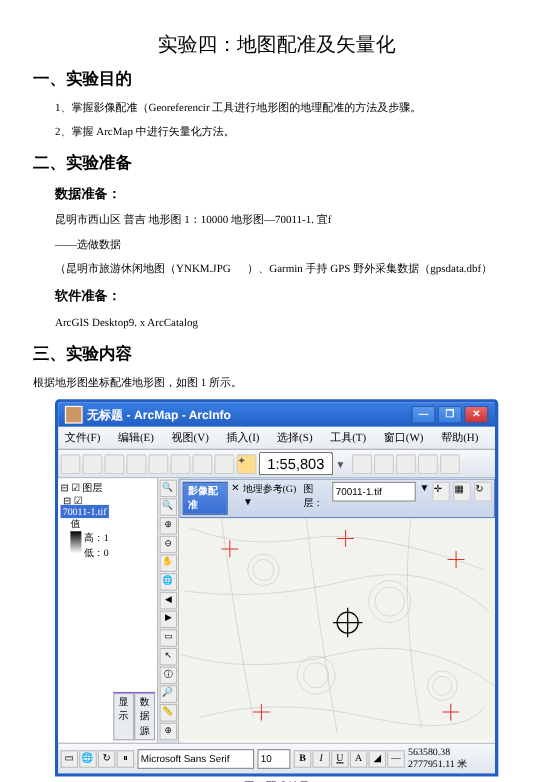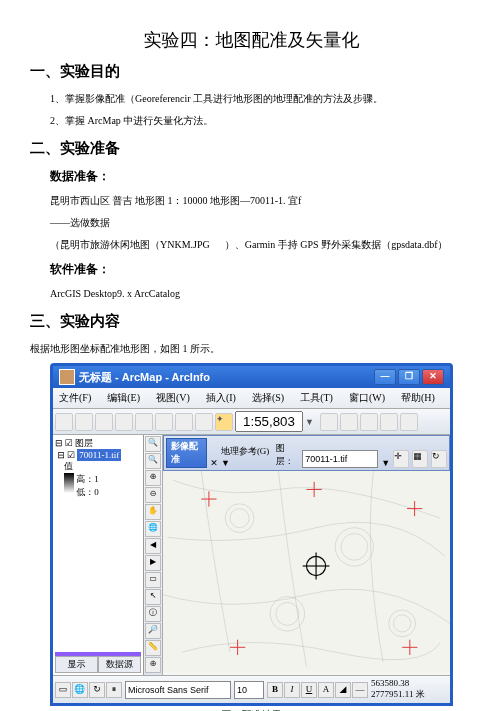--- a/index.html
+++ b/index.html
@@ -16,26 +16,26 @@
 .titlebar .wbtns{margin-left:auto;display:flex;gap:2px}
 .wbtn{width:20px;height:14px;background:linear-gradient(#5a9ae8,#3a7ee2);border:1px solid #2a5bb0;border-radius:2px;color:#fff;font-size:9px;text-align:center;line-height:12px}
 .wbtn.close{background:linear-gradient(#e66,#c33)}
 .menubar{background:linear-gradient(#f6f8fb,#e8ecf2);padding:2px 4px;font-size:10px;display:flex;gap:12px;border-bottom:1px solid #aaa}
 .menubar span{padding:1px 2px}
 .toolbar{background:linear-gradient(#f6f8fb,#dfe5ee);padding:2px;display:flex;gap:2px;border-bottom:1px solid #aaa;font-size:9px;color:#555;flex-wrap:wrap;align-items:center}
 .tbtn{width:16px;height:16px;border:1px solid #ccc;background:#eee;border-radius:2px;display:inline-block}
 .body-area{display:flex;background:#fff;height:240px}
 .toc{width:86px;background:#fff;border-right:1px solid #999;font-size:9px;padding:2px}
 .layer-sel{background:#3a6ed4;color:#fff;padding:1px 2px}
-.toc-tabs{display:flex;border-top:4px solid #8b5cf6;margin-top:auto}
+.toc-tabs{display:flex;border-top:1px solid #8b5cf6;margin-top:auto}
 .toc-tab{flex:1;font-size:9px;padding:1px;border:1px solid #aaa;background:#e8ecf2;text-align:center}
 .ltool{width:16px;background:linear-gradient(#f6f8fb,#dfe5ee);display:flex;flex-direction:column;gap:1px;padding:1px;border-right:1px solid #aaa}
 .ltool div{width:14px;height:14px;border:1px solid #bbb;background:#eee;font-size:8px;text-align:center;line-height:12px}
 .maparea{flex:1;position:relative;overflow:hidden;background:#fff}
-.georef-bar{position:absolute;top:0;left:0;right:0;background:linear-gradient(#dfe6f2,#c8d4ea);border:1px solid #6a88c0;padding:2px;display:flex;align-items:flex-end;gap:3px;font-size:9px;z-index:10}
+.georef-bar{position:absolute;top:0;left:0;right:0;background:linear-gradient(#dfe6f2,#c8d4ea);border:1px solid #6a88c0;padding:2px;display:flex;align-items:flex-start;gap:3px;font-size:9px;z-index:10}
 .georef-bar .geo-title{background:linear-gradient(#5a8de0,#3a6ed4);color:#fff;padding:1px 4px;font-weight:bold;border:1px solid #2a5bb0}
 .georef-bar input{font-size:9px;width:70px;height:14px;border:1px solid #888}
 .mapimg{position:absolute;top:22px;left:0;right:0;bottom:0;background:#f5f5f2}
 .mapimg svg{width:100%;height:100%}
 .status{background:linear-gradient(#f6f8fb,#dfe5ee);padding:2px;font-size:9px;display:flex;align-items:center;gap:3px;border-top:1px solid #aaa}
 .status input,.status select{font-size:9px;height:14px;border:1px solid #888}
 .status .coords{margin-left:auto;padding-right:4px}
 .tiny-tb{display:flex;gap:1px;align-items:center}
 .tiny-tb span{width:14px;height:14px;border:1px solid #bbb;background:#eee;display:inline-block;text-align:center;font-size:9px;line-height:13px}
 </style>
@@ -95,21 +95,21 @@
       <input style="width: 60px; text-align: center;" value="1:55,803">
       <span>▼</span>
       &nbsp;
       <span class="tbtn"></span>
       <span class="tbtn"></span>
       <span class="tbtn"></span>
       <span class="tbtn"></span>
       <span class="tbtn"></span>
     </div>
     <div class="body-area">
-      <div class="toc" style="display:flex;flex-direction:column">
+      <div class="toc" style="display:flex;flex-direction:row">
         <div>
           ⊟ ☑ <span>图层</span><br>
           &nbsp;⊟ ☑ <span class="layer-sel">70011-1.tif</span><br>
           &nbsp;&nbsp;&nbsp;&nbsp;<span>值</span><br>
           &nbsp;&nbsp;&nbsp;&nbsp;<span style="display:inline-block;width:10px;height:20px;background:linear-gradient(#000,#fff);vertical-align:top"></span>
           <span style="display:inline-block;vertical-align:top">
             <span>高：1</span><br>
             <span>低：0</span>
           </span>
         </div>

